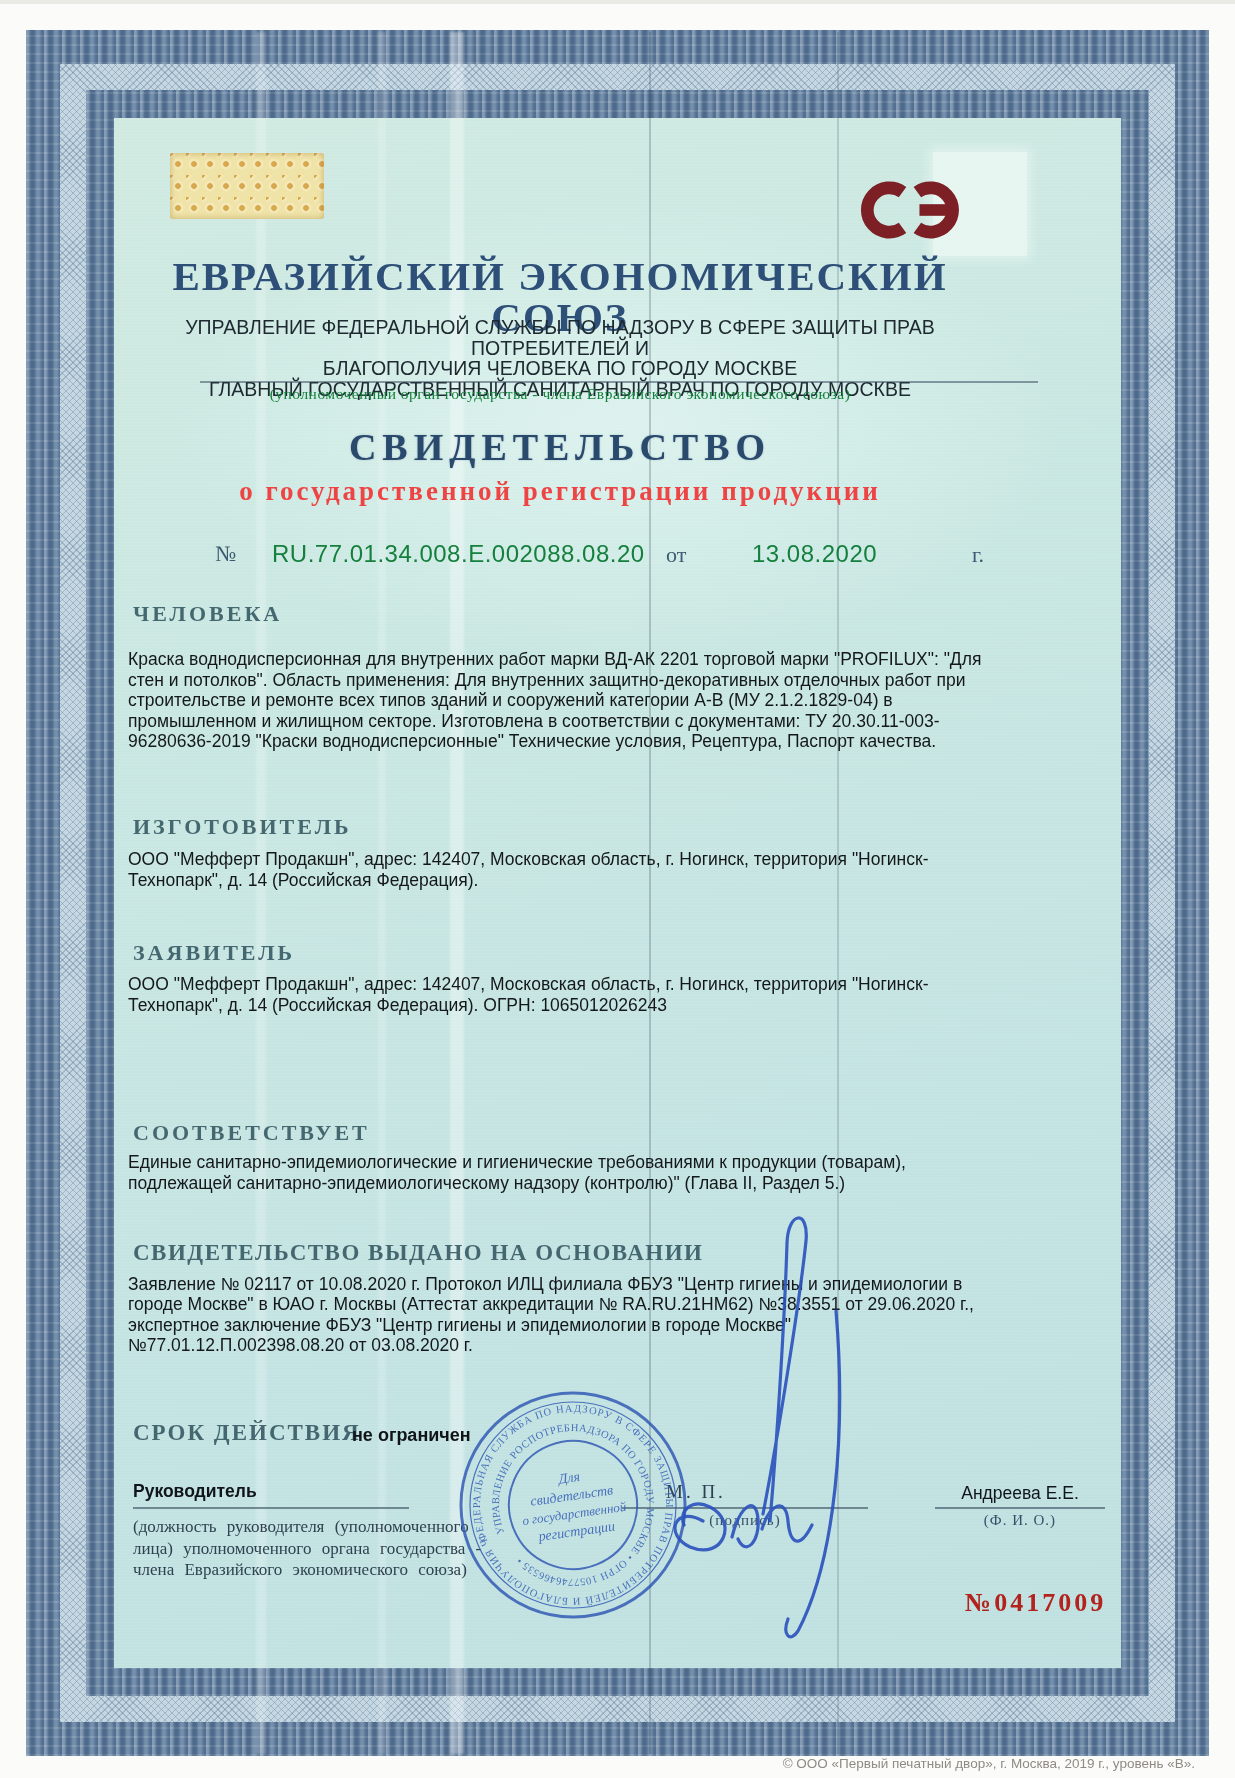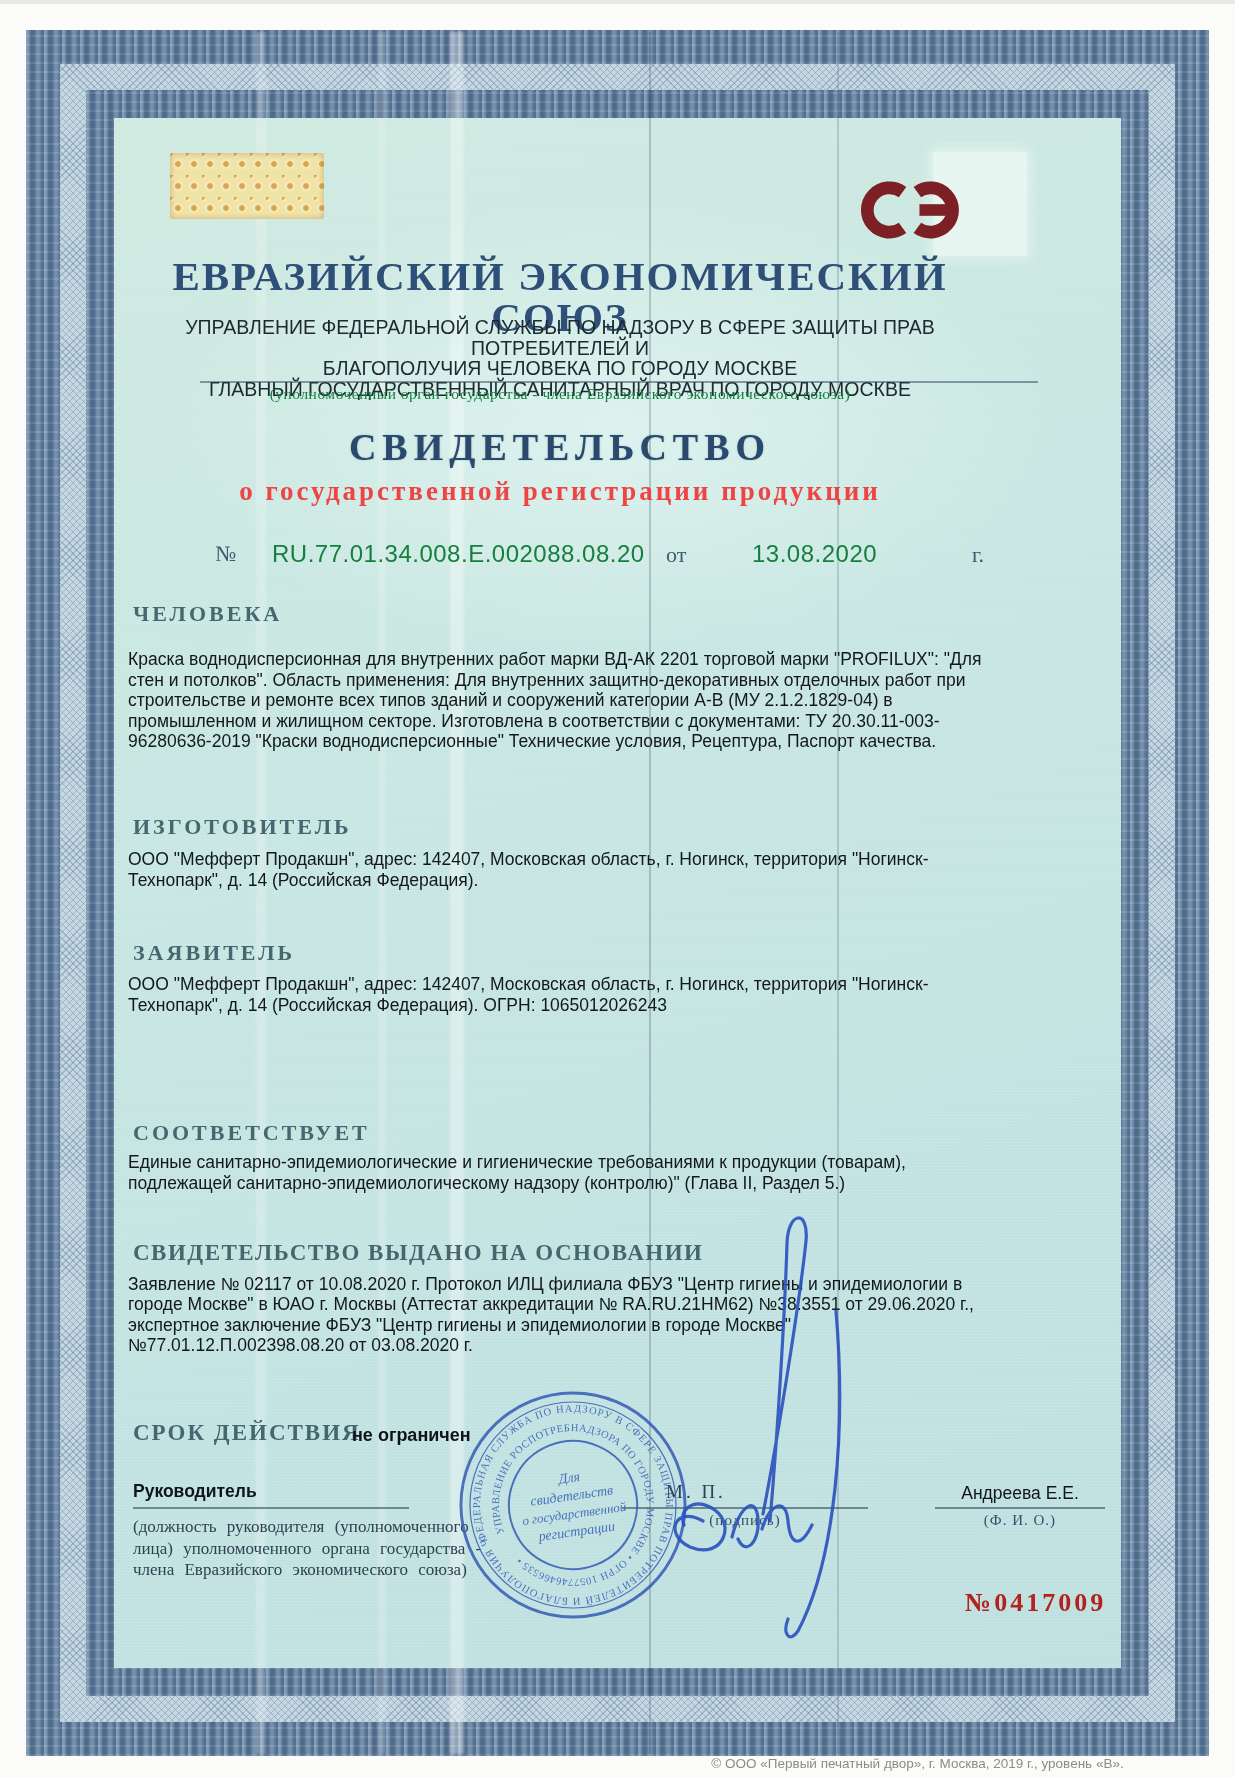--- a/index.html
+++ b/index.html
@@ -69,21 +69,21 @@
   .fio-name{position:absolute;left:935px;top:1479px;width:170px;text-align:center;font-size:17.5px;color:#10151a;}
   .pos-note{position:absolute;left:133px;top:1512px;width:480px;font-family:"Liberation Serif",serif;
     font-size:17px;line-height:21.5px;word-spacing:6px;color:#2f4150;}
   .mp{position:absolute;left:666px;top:1477px;font-family:"Liberation Serif",serif;font-size:19px;
     letter-spacing:3px;color:#2d3f52;}
   .stamp{position:absolute;left:448px;top:1376px;width:250px;height:250px;
     transform:rotate(-22deg);opacity:.82;}
   .signature{position:absolute;left:640px;top:1165px;width:280px;height:470px;opacity:.9;}
   .serial{position:absolute;left:965px;top:1584px;font-family:"Liberation Serif",serif;font-weight:700;
     font-size:26px;letter-spacing:3px;color:var(--serial-red,#b3231d);}
-  .footer{position:absolute;left:620px;top:1752px;width:595px;text-align:center;
+  .footer{position:absolute;left:600px;top:1752px;width:595px;text-align:right;
     font-size:13.5px;color:var(--footer-gray,#8f8b83);}
   svg text{font-family:"Liberation Serif",serif;}
 </style>
 </head>
 <body>
 
 <div class="page">
 
   <div class="band band1 band-dark"></div>
   <div class="band band2"></div>

